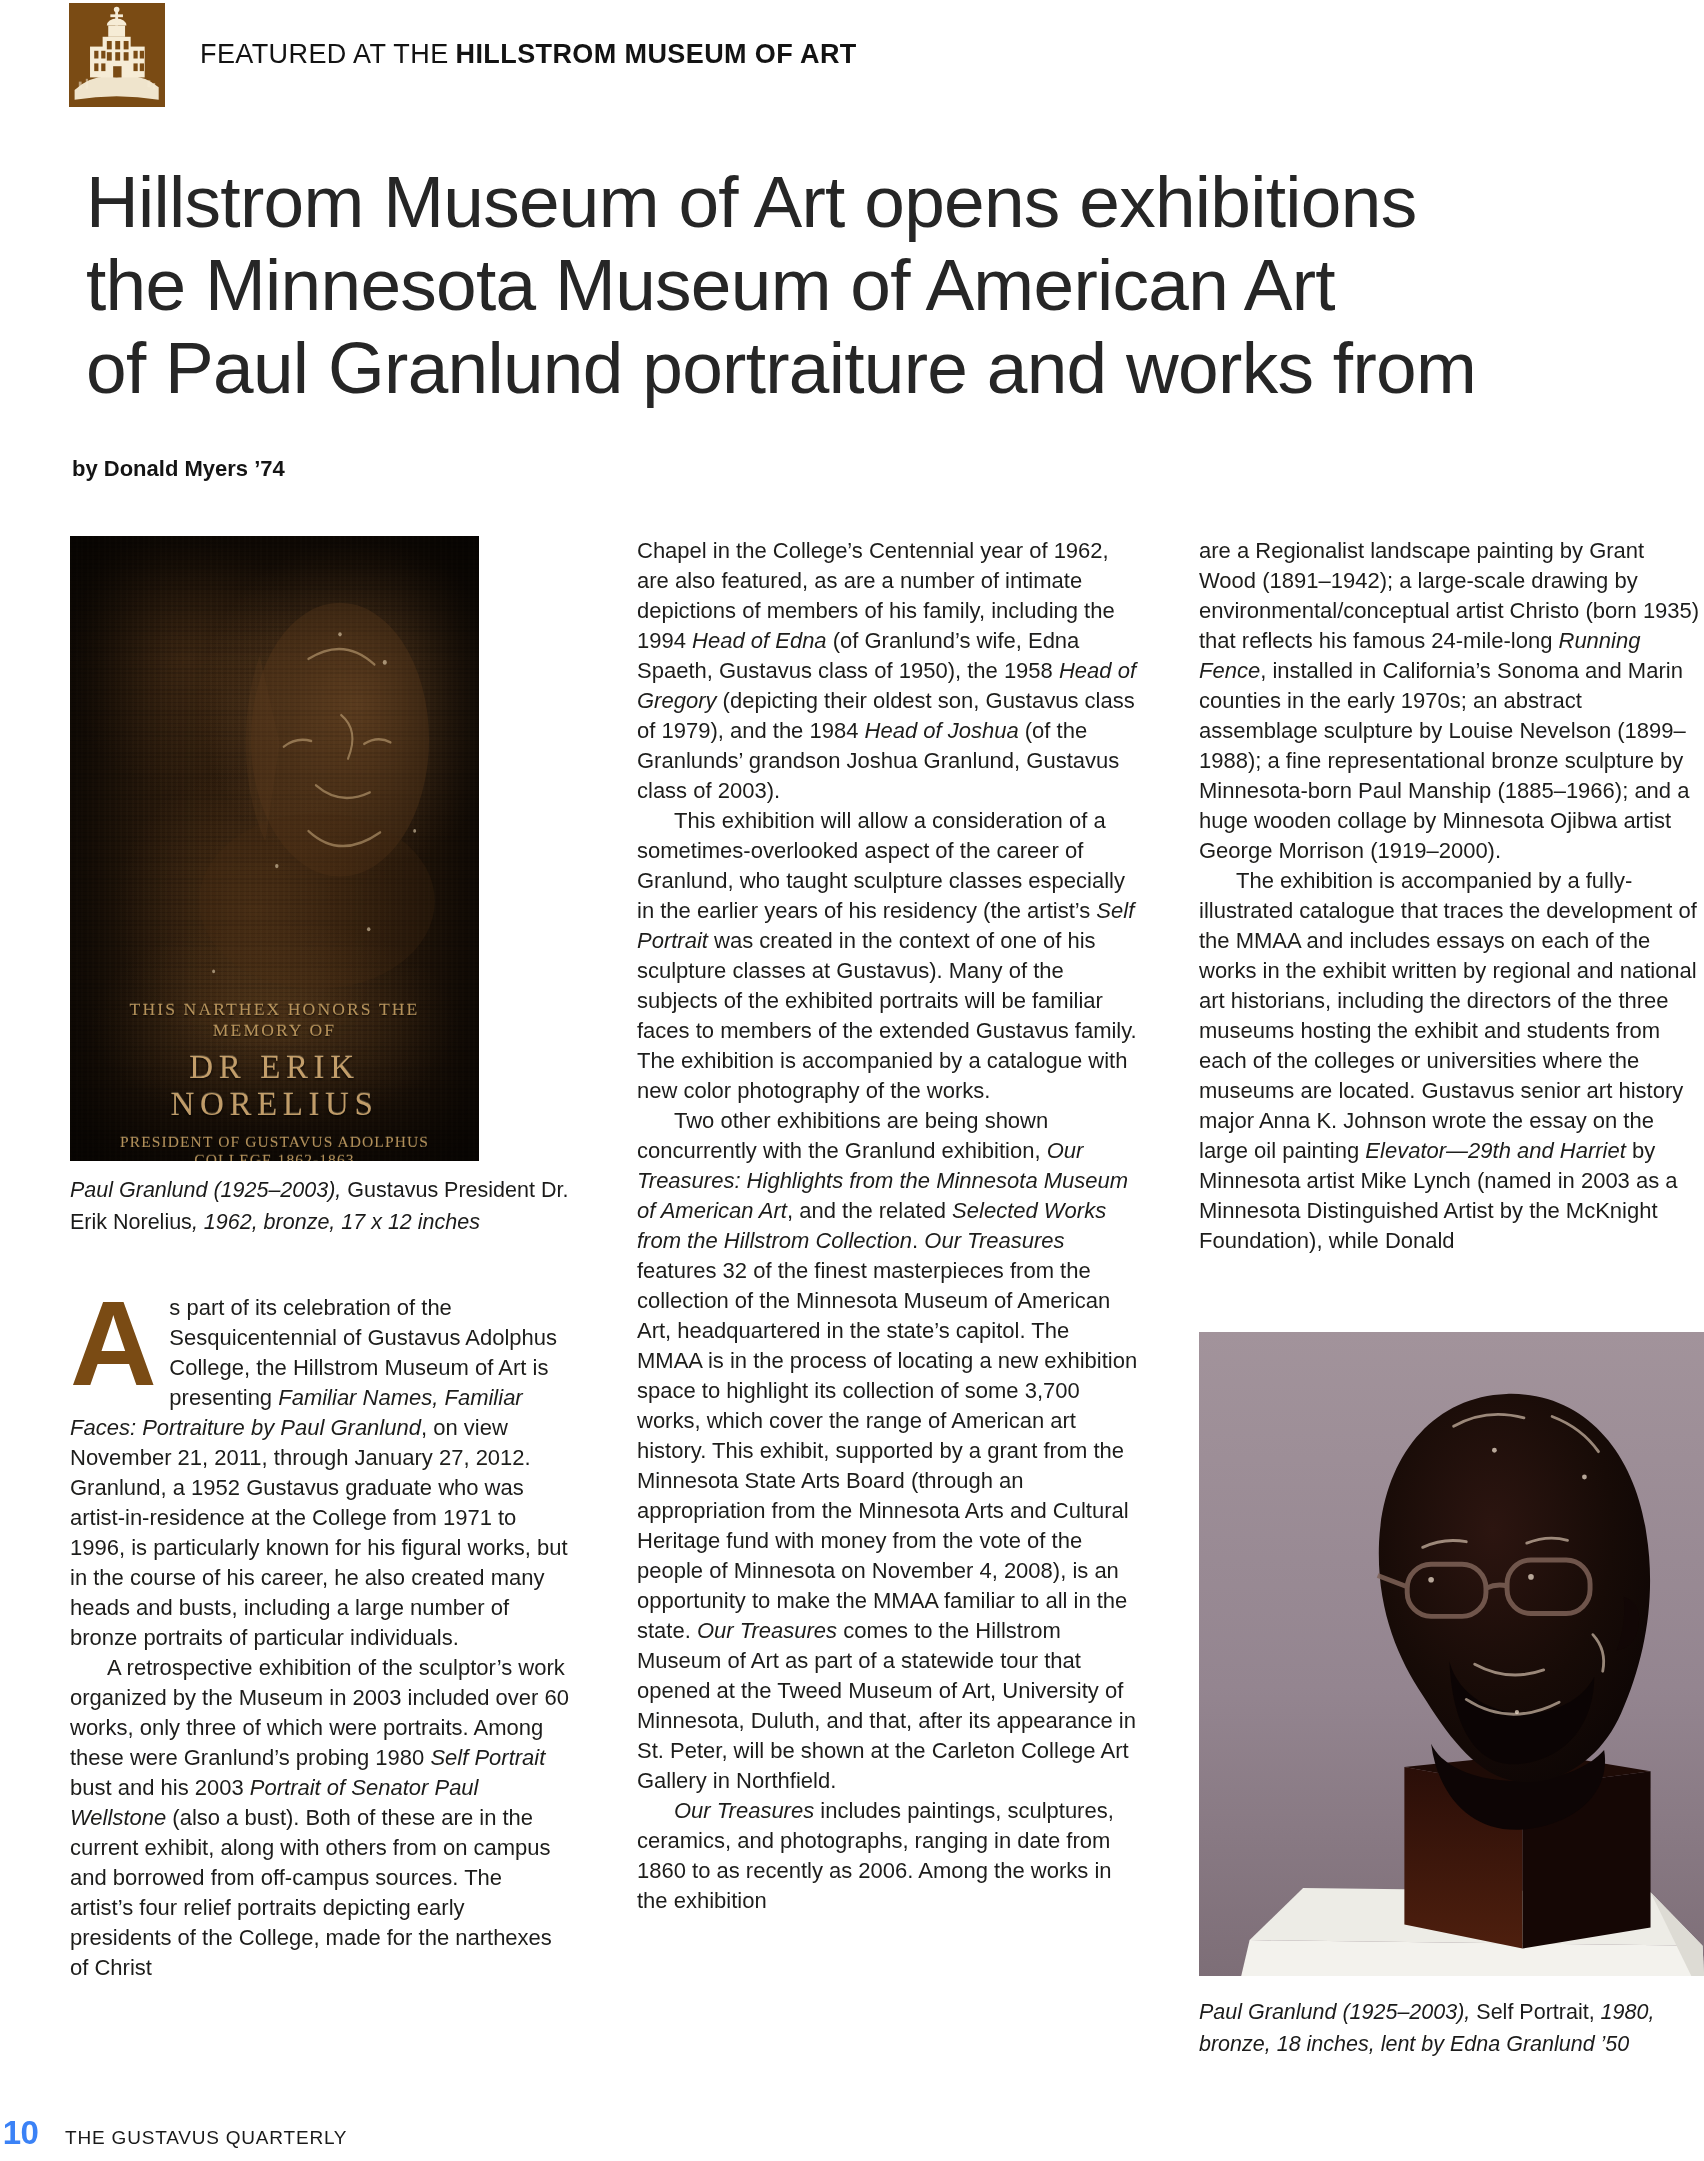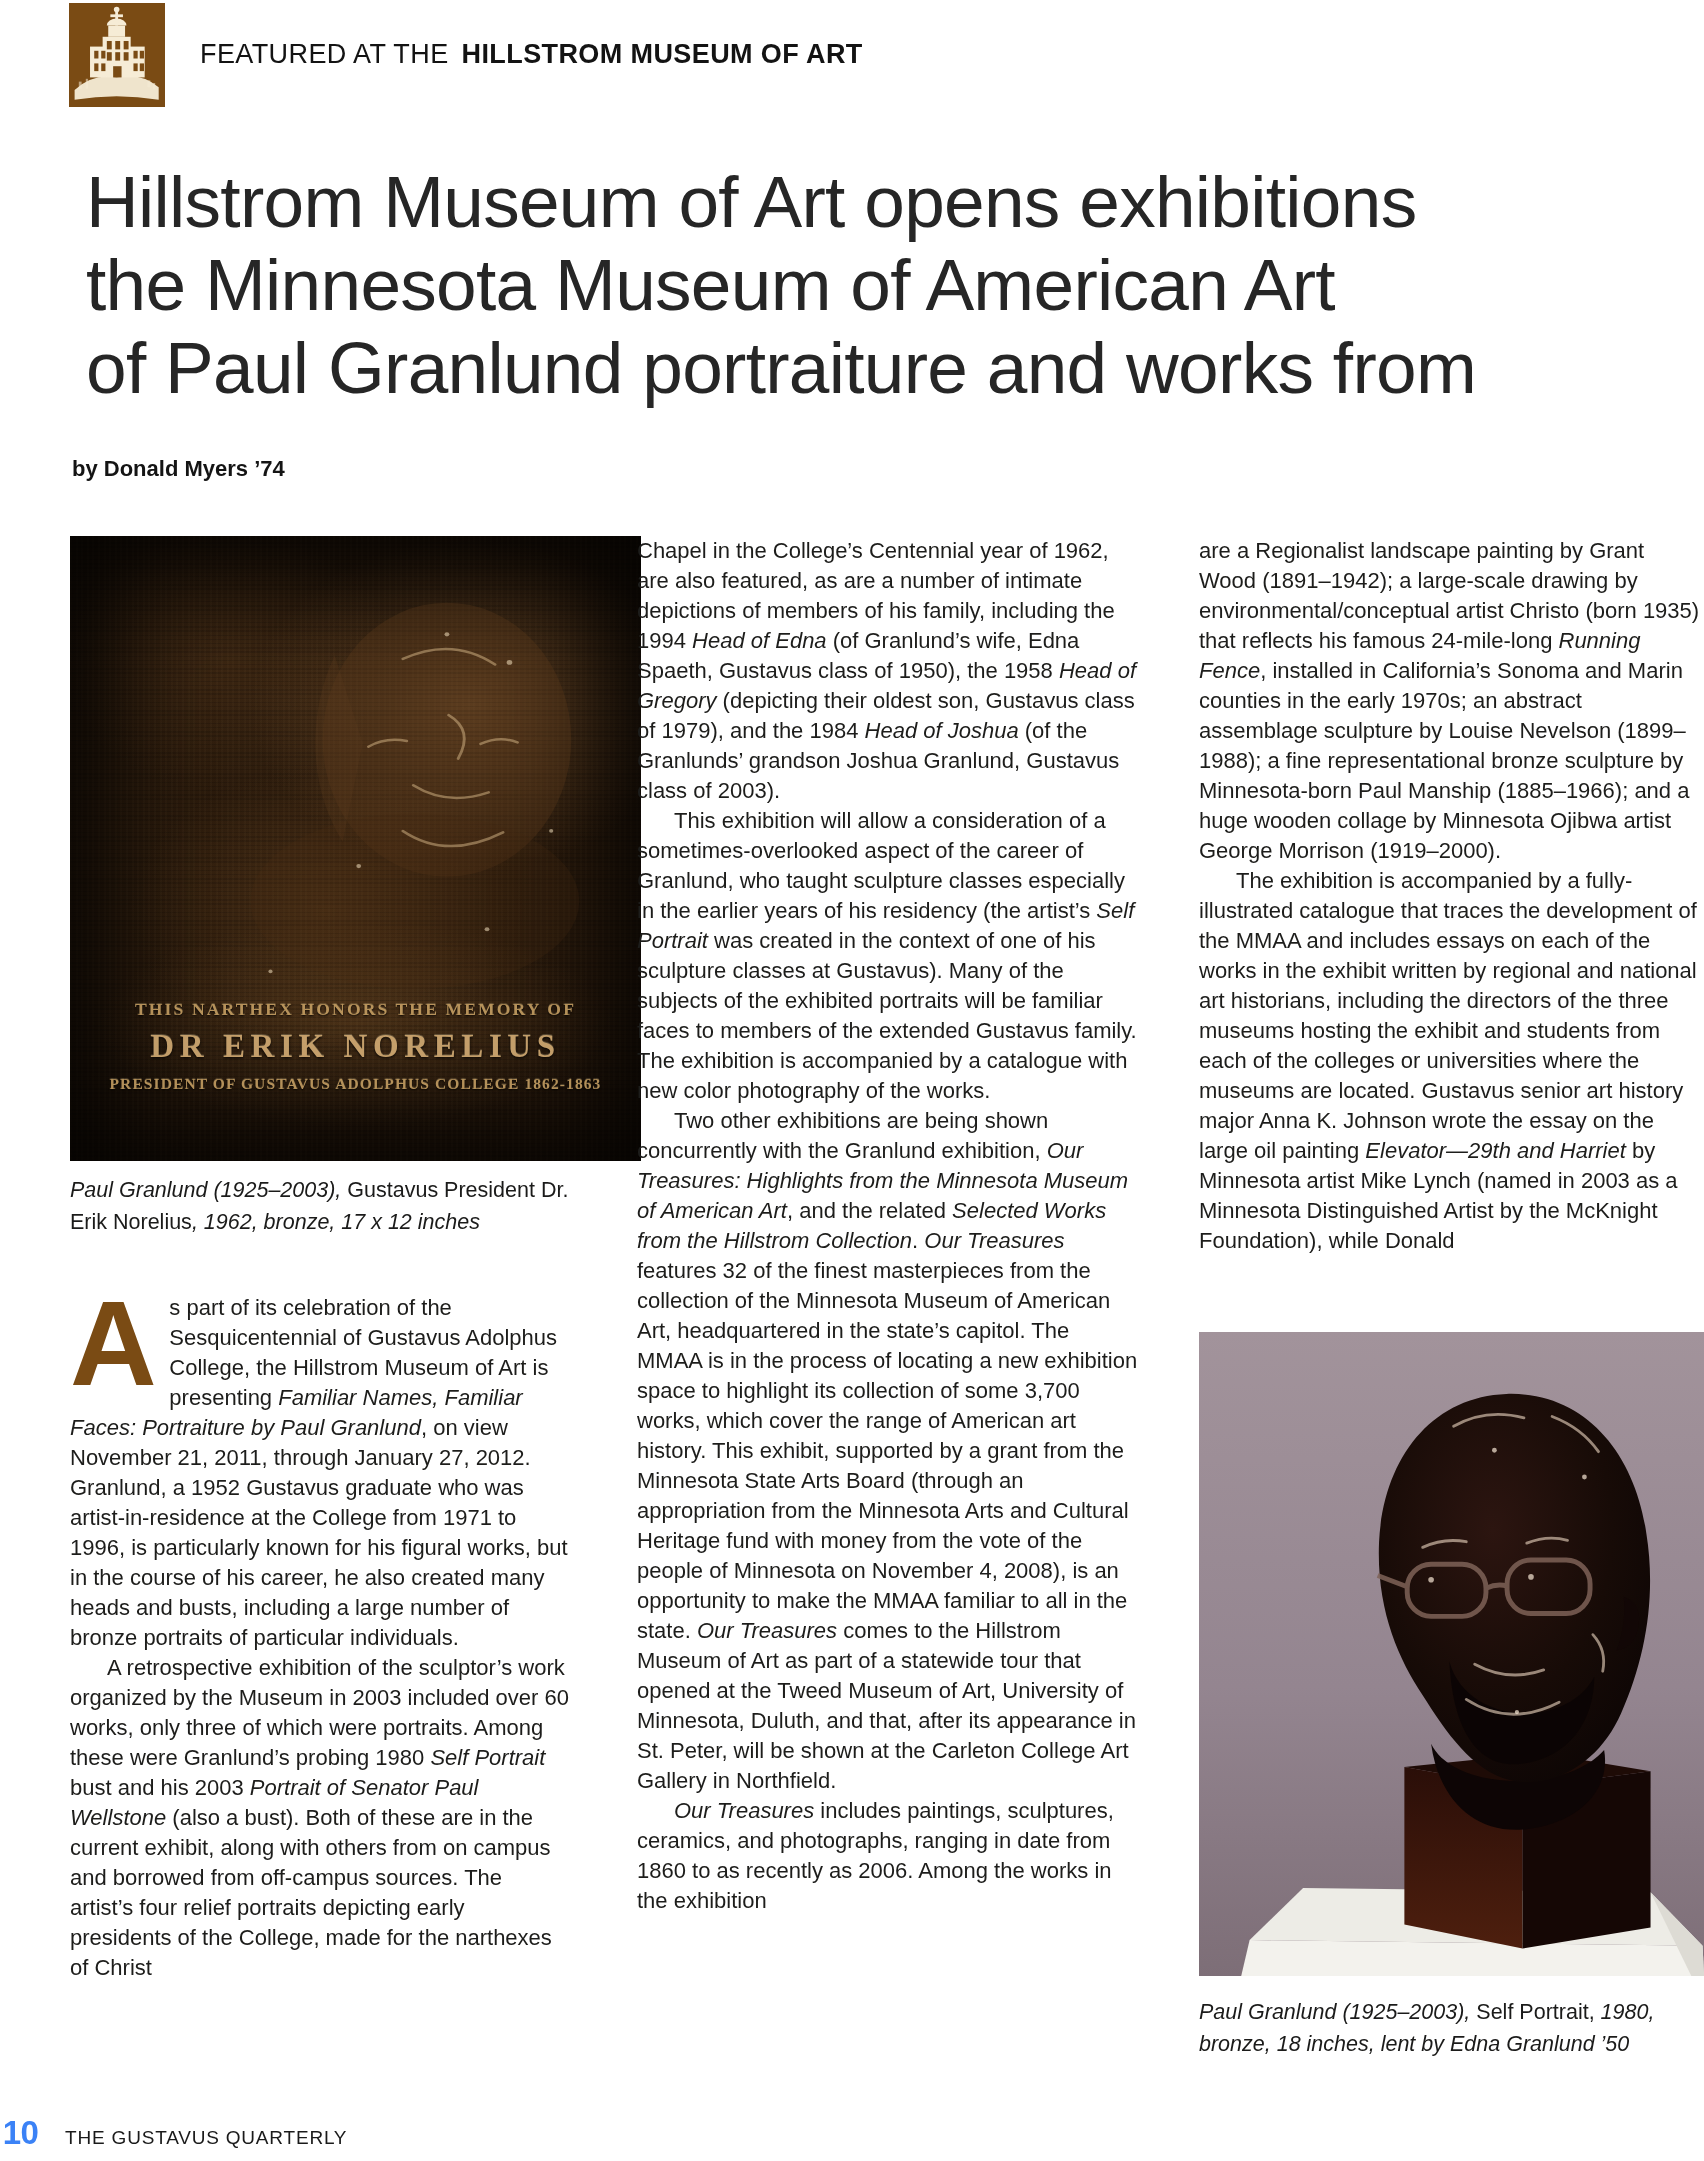--- a/index.html
+++ b/index.html
@@ -19,21 +19,21 @@
   
   .logo{
     position:absolute;left:69px;top:2.8px;width:96px;height:104px;
     background:var(--accent-brown);
   }
   .logo svg{width:100%;height:100%;display:block;}
   .eyebrow{
     position:absolute;left:200px;top:39px;
     font-size:27px;letter-spacing:0.4px;color:#131313;white-space:nowrap;
   }
-  .eb-reg{font-weight:400;margin-right:13px;}
+  .eb-reg{font-weight:400;margin-right:7px;}
   .eb-bold{font-weight:700;}
 
   
   .page-title{
     position:absolute;left:86px;top:160px;width:1604px;
     font-weight:400;color:#262626;font-size:73px;line-height:83px;letter-spacing:-0.7px;
   }
   .page-title .tl{display:block;}
   .byline{
     position:absolute;left:72px;top:456px;
@@ -50,32 +50,31 @@
   .it{font-style:italic;}
   .rm{font-style:normal;}
   .dropcap{
     float:left;font-size:120px;line-height:83px;font-weight:700;
     color:var(--accent-brown);margin:9.8px 12.7px 0 0;
   }
   .col1-text{margin-top:55px;}
 
   
   .relief{
-    position:relative;width:571px;height:625px;overflow:hidden;
+    position:relative;width:409px;height:625px;overflow:hidden;
     background:
       repeating-linear-gradient(90deg, rgba(255,218,150,.025) 0 2.1px, rgba(0,0,0,0) 2.1px 5.6px),
       repeating-linear-gradient(0deg, rgba(0,0,0,.14) 0 1.4px, rgba(0,0,0,0) 1.4px 4.2px),
       radial-gradient(55% 38% at 70% 27%, rgba(133,92,51,.55), rgba(0,0,0,0) 70%),
       radial-gradient(42% 30% at 28% 20%, rgba(96,62,30,.38), rgba(0,0,0,0) 70%),
       radial-gradient(48% 32% at 45% 60%, rgba(126,82,38,.30), rgba(0,0,0,0) 72%),
       radial-gradient(60% 22% at 50% 78%, rgba(150,104,52,.28), rgba(0,0,0,0) 75%),
       radial-gradient(130% 95% at 50% 52%, rgba(60,38,17,.65), rgba(13,8,4,.97)),
       linear-gradient(135deg,#2c1b0d,#1c1007 55%,#241409);
     box-shadow:inset 0 0 98px 35px rgba(0,0,0,.78);
-    font-weight:bold;
   }
   .relief svg{position:absolute;inset:0;width:100%;height:100%;}
   .inscription{
     position:absolute;left:4%;right:4%;top:463px;text-align:center;
     font-family:"Liberation Serif",serif;color:#c9a265;opacity:.88;
   }
   .ins-1{font-size:17.6px;letter-spacing:2.1px;text-shadow:0 1.4px 2.1px #000,0 -0.7px 0.7px rgba(255,228,170,.3);}
   .ins-2{font-size:33px;letter-spacing:5.6px;margin:8.4px 0 9.8px;color:#d8b077;
          text-shadow:0 1.4px 2.8px #000,0 -0.7px 0.7px rgba(255,232,180,.35);}
   .ins-3{font-size:15.5px;letter-spacing:1.1px;text-shadow:0 1.4px 2.1px #000,0 -0.7px 0.7px rgba(255,228,170,.3);}

